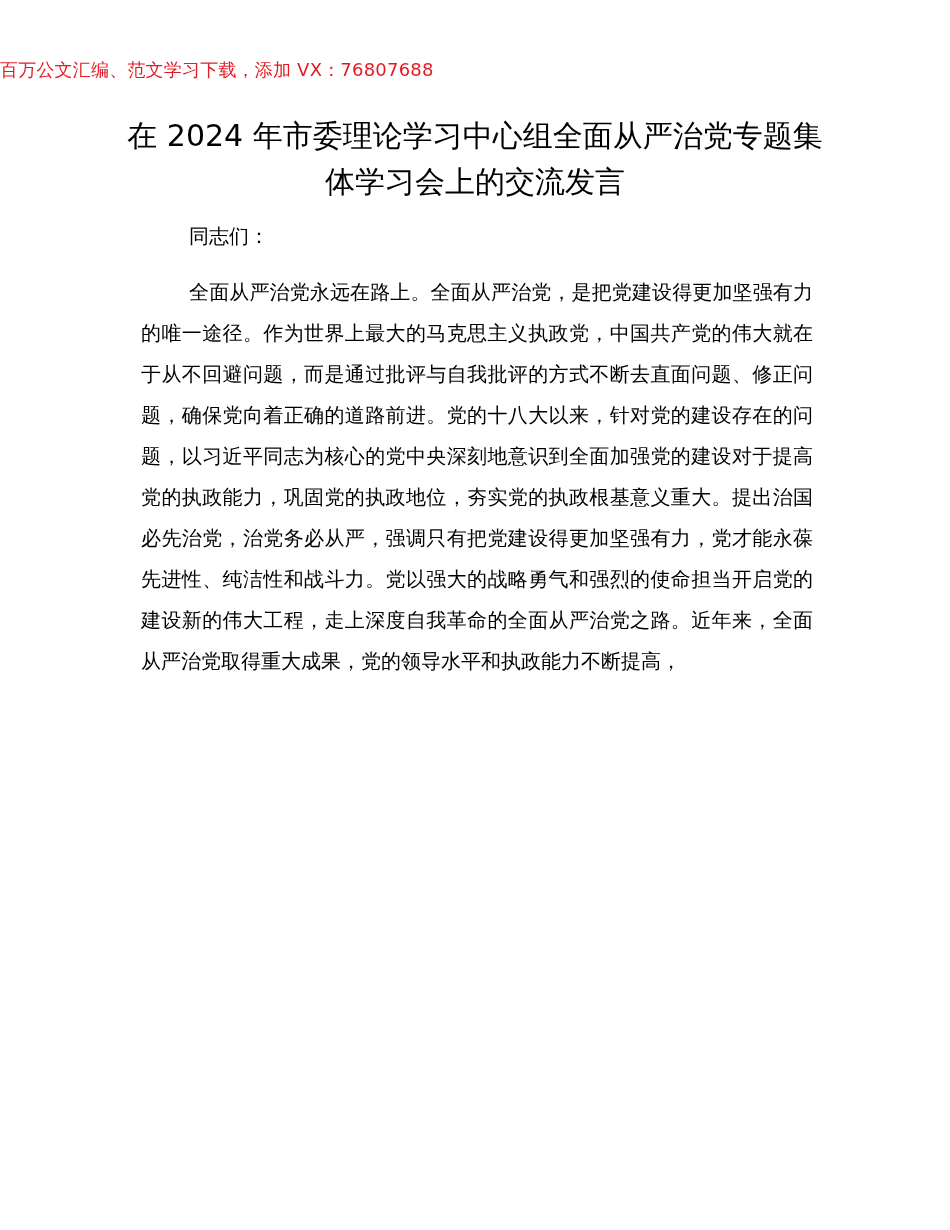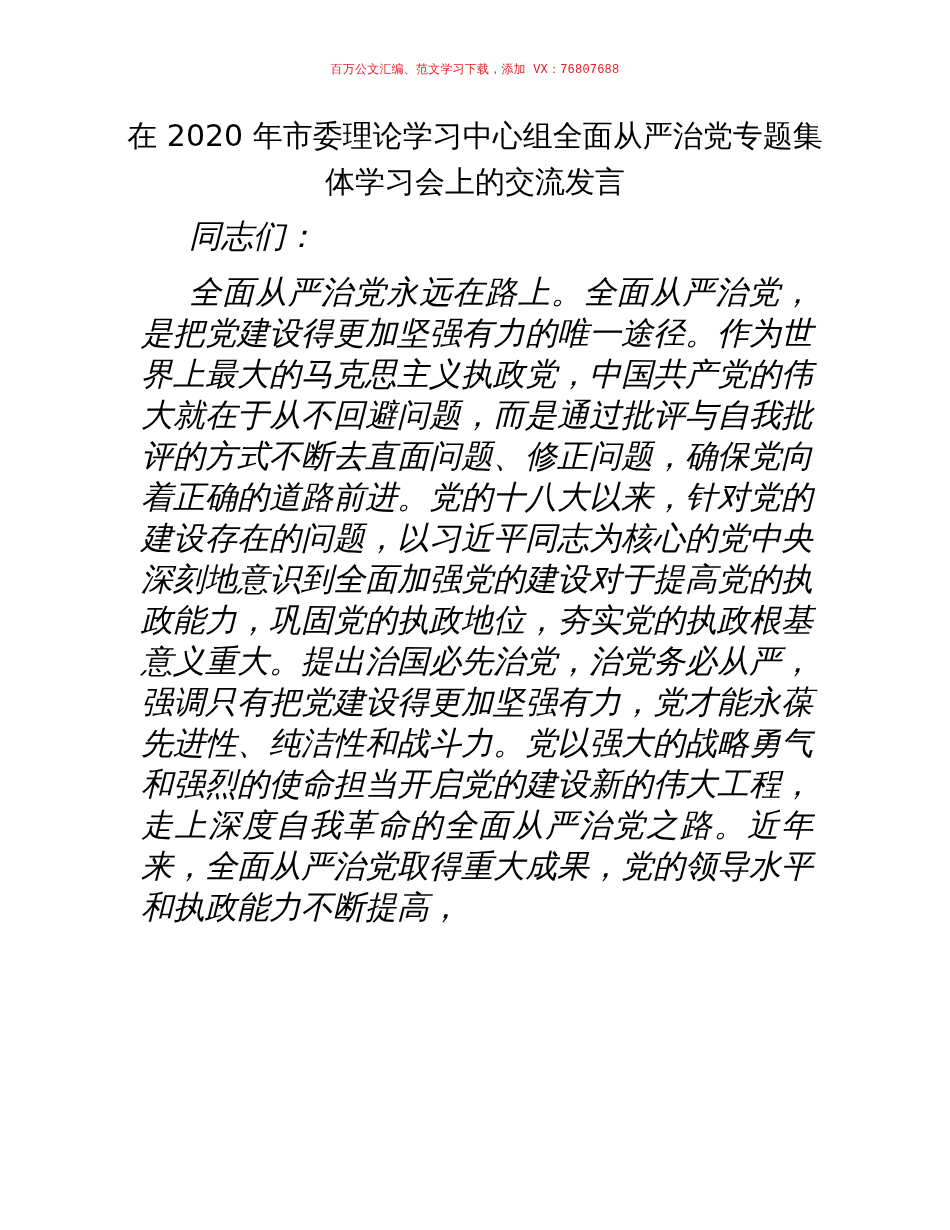--- a/index.html
+++ b/index.html
@@ -13,62 +13,59 @@
       position: relative;
       overflow: hidden;
       font-family: "DejaVu Sans", "Liberation Sans", sans-serif;
       color: #000000;
     }
     .header-note {
       position: absolute;
       top: 56px;
       left: 0;
       width: 950px;
-      text-align: center;
-      font-size: 12px;
+      font-size: 18px;
       line-height: 28px;
       color: #e31b23;
       letter-spacing: 0.2px;
-      font-family: Liberation Mono, monospace;
     }
     .doc-title {
       position: absolute;
       top: 113px;
       left: 120px;
       width: 710px;
       text-align: center;
       font-size: 30px;
       line-height: 46px;
       color: #000000;
       margin: 0;
       font-weight: normal;
     }
     .doc-body {
       position: absolute;
       top: 216px;
       left: 141px;
       width: 672px;
-      font-size: 32px;
+      font-size: 20px;
       line-height: 41px;
       color: #000000;
-      font-style: italic;
     }
     .doc-body p {
       margin: 0 0 8px 0;
       text-indent: 48px;
       text-align: justify;
       text-justify: inter-character;
     }
     .doc-body p.salutation {
       margin-bottom: 15px;
     }
   </style>
 </head>
 <body>
 
 <div class="header-note">百万公文汇编、范文学习下载，添加 VX：76807688</div>
 
-<h1 class="doc-title">在 2020 年市委理论学习中心组全面从严治党专题集体学习会上的交流发言</h1>
+<h1 class="doc-title">在 2024 年市委理论学习中心组全面从严治党专题集体学习会上的交流发言</h1>
 
 <div class="doc-body">
   <p class="salutation">同志们：</p>
   <p>全面从严治党永远在路上。全面从严治党，是把党建设得更加坚强有力的唯一途径。作为世界上最大的马克思主义执政党，中国共产党的伟大就在于从不回避问题，而是通过批评与自我批评的方式不断去直面问题、修正问题，确保党向着正确的道路前进。党的十八大以来，针对党的建设存在的问题，以习近平同志为核心的党中央深刻地意识到全面加强党的建设对于提高党的执政能力，巩固党的执政地位，夯实党的执政根基意义重大。提出治国必先治党，治党务必从严，强调只有把党建设得更加坚强有力，党才能永葆先进性、纯洁性和战斗力。党以强大的战略勇气和强烈的使命担当开启党的建设新的伟大工程，走上深度自我革命的全面从严治党之路。近年来，全面从严治党取得重大成果，党的领导水平和执政能力不断提高，</p>
 </div>
 
 </body></html>

